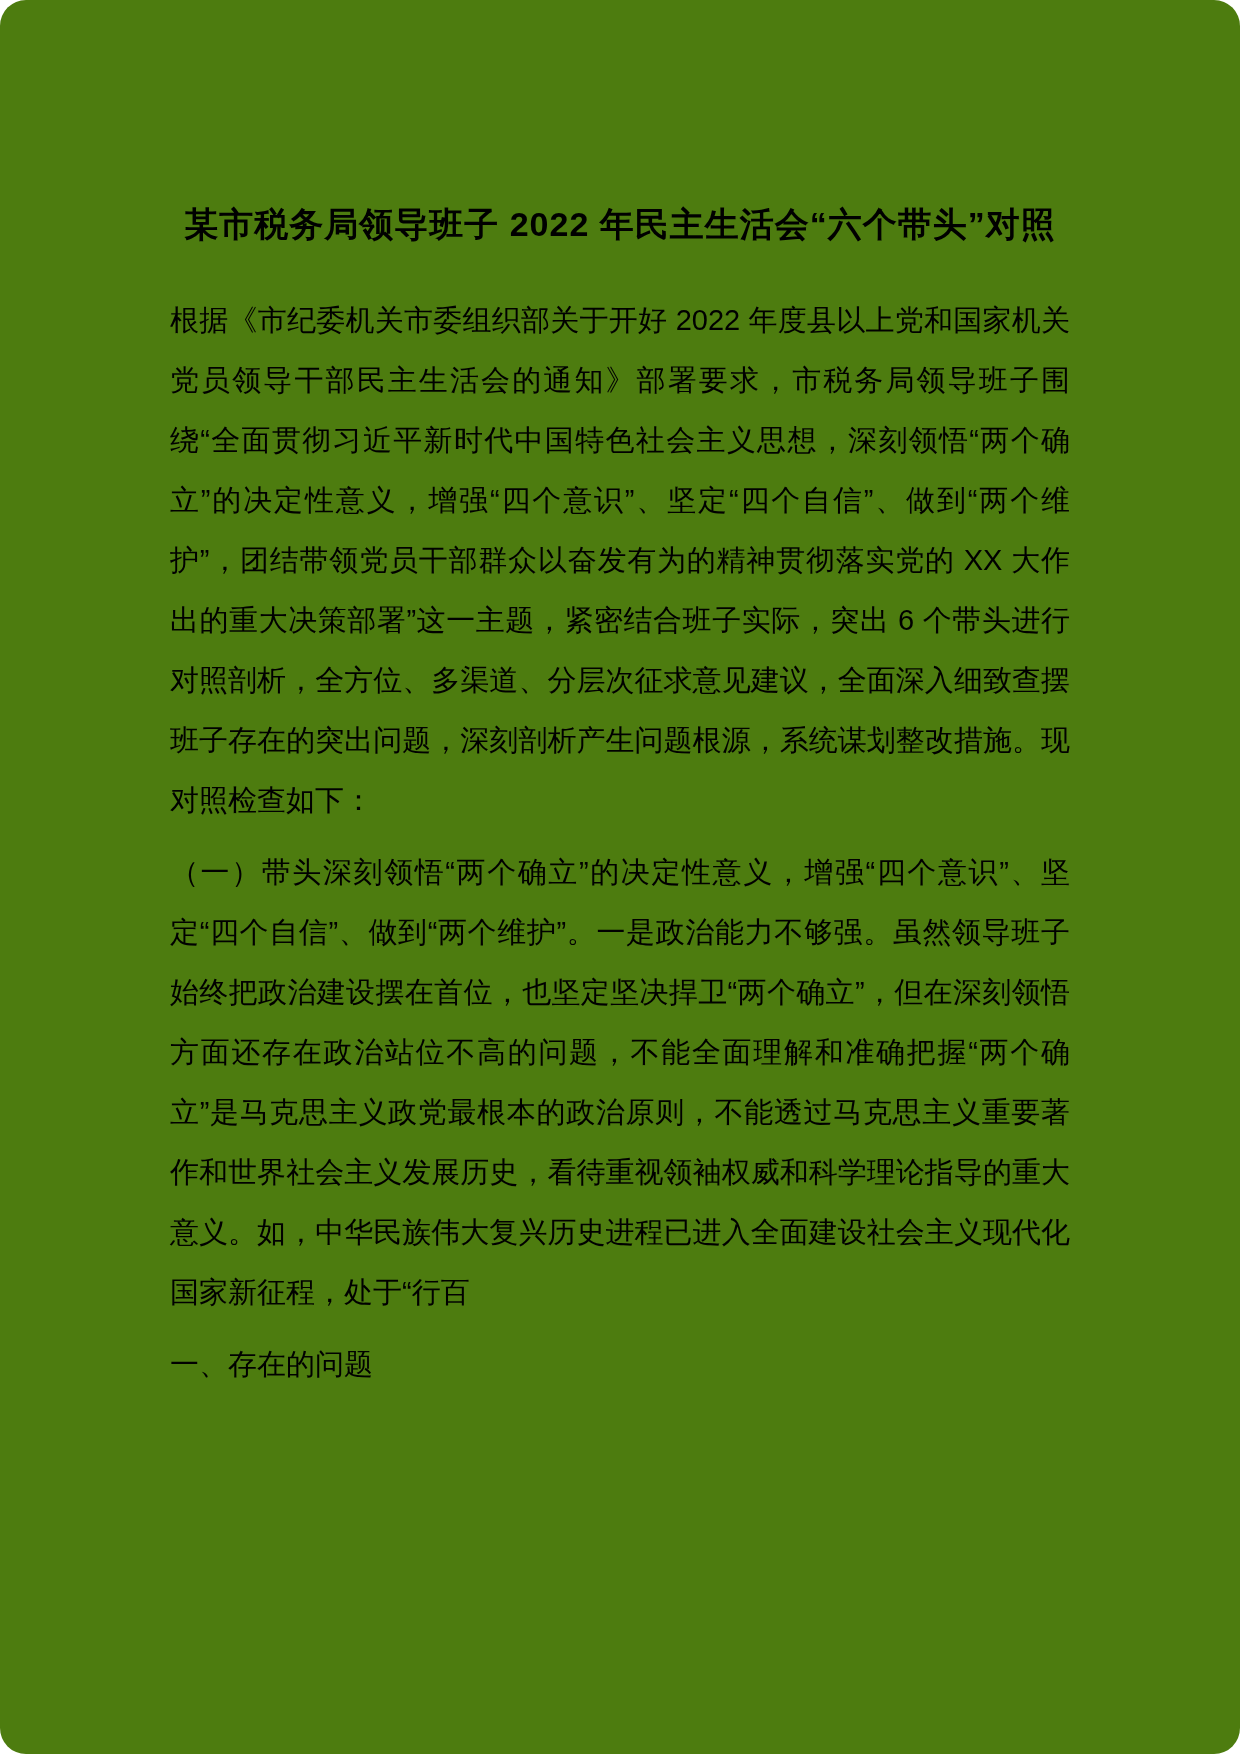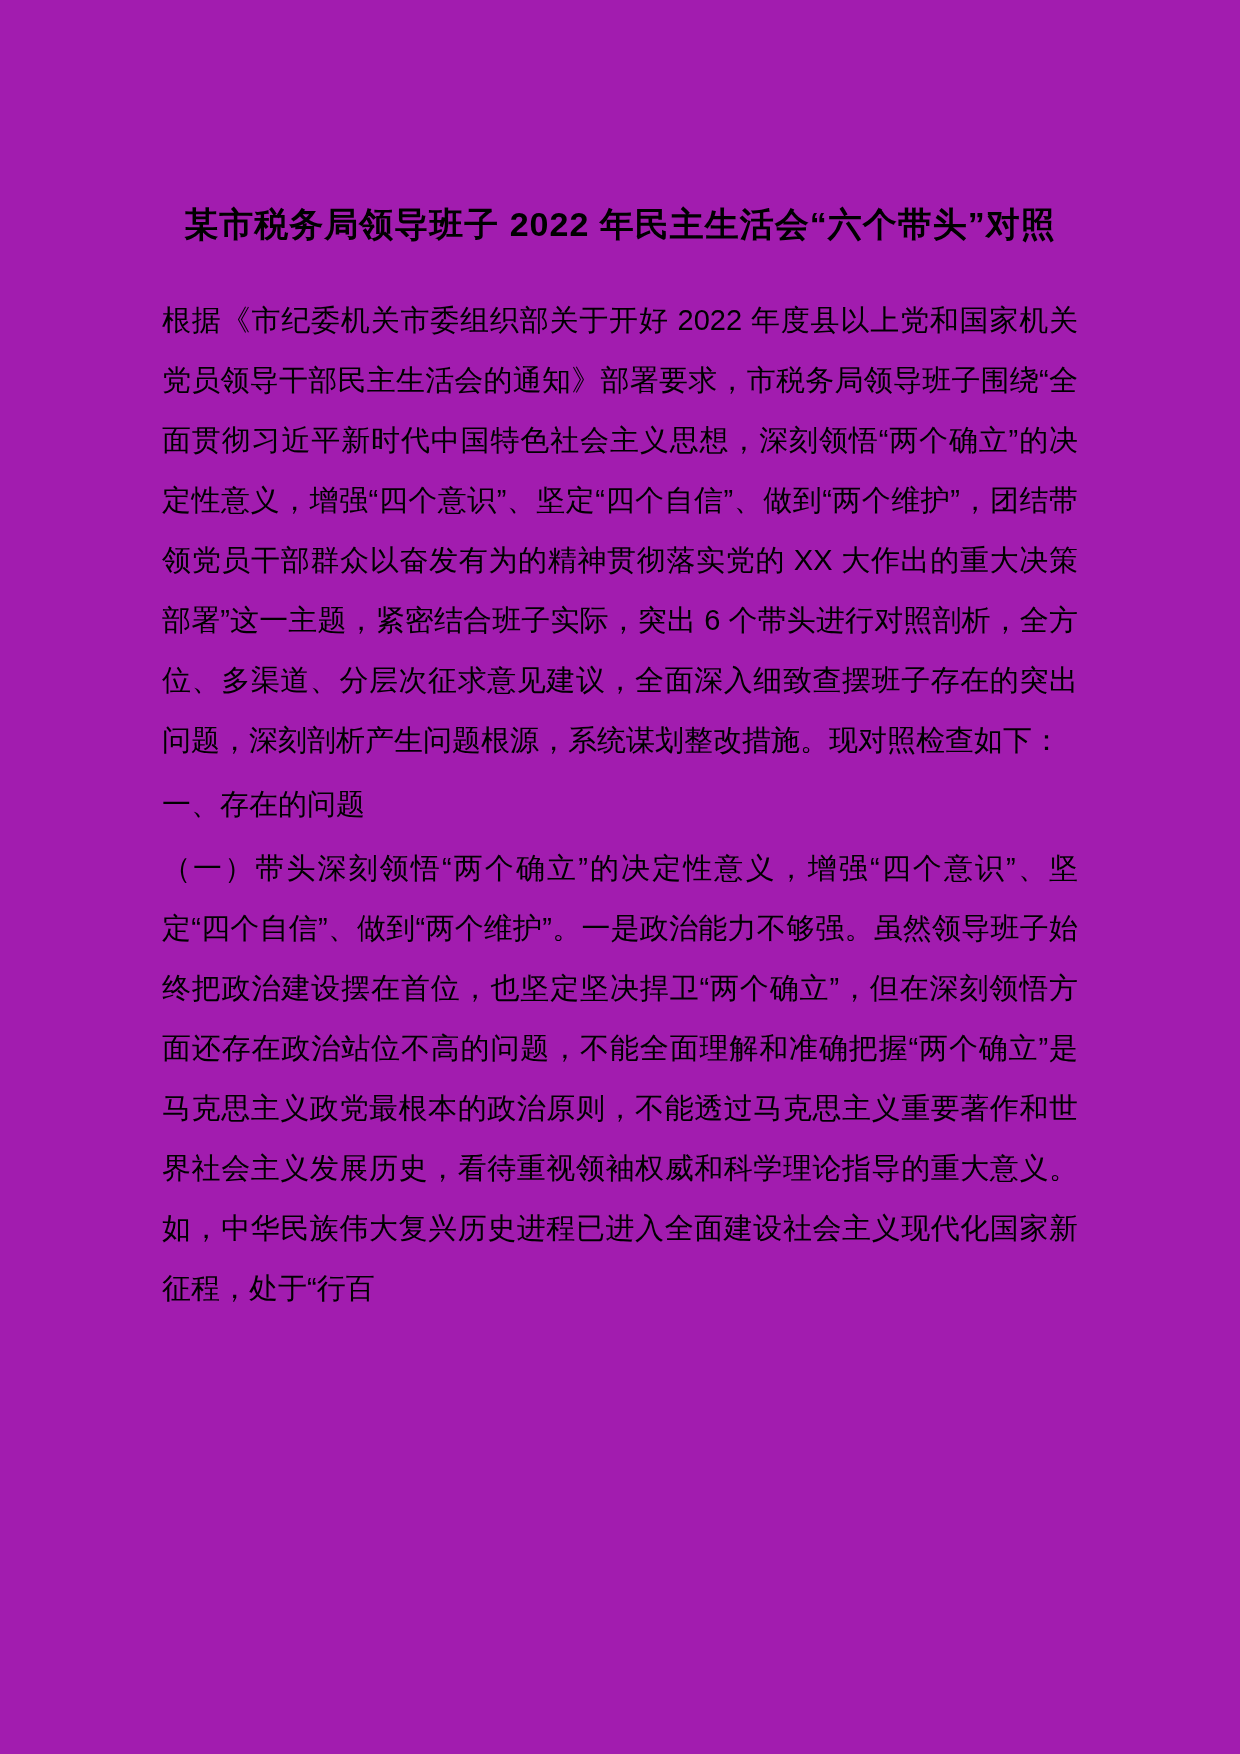--- a/index.html
+++ b/index.html
@@ -10,49 +10,50 @@
   body {
     width: 1240px;
     height: 1754px;
     overflow: hidden;
   }
   .page {
     box-sizing: border-box;
     width: 1240px;
     height: 1754px;
     padding: 186px 158px 0 158px;
-    background: #a21caf;
+    background: #4d7c0f;
     color: #000000;
     font-family: "Liberation Sans", "DejaVu Sans", sans-serif;
+    border-radius: 26px;
   }
   .doc-title {
     font-size: 34px;
     font-weight: 700;
     line-height: 76px;
     text-align: center;
     letter-spacing: 1px;
   }
   .doc-body {
     margin-top: 28px;
     font-size: 29px;
     line-height: 60px;
     text-align: justify;
     text-justify: inter-ideograph;
   }
   .doc-body p {
-    margin: 4px;
+    margin: 12px;
     word-break: break-all;
   }
 </style>
 </head>
 <body>
 
 <div class="page">
   <div class="doc-title">
     <div>某市税务局领导班子 2022 年民主生活会“六个带头”对照</div>
   </div>
 
   <div class="doc-body">
     <p>根据《市纪委机关市委组织部关于开好 2022 年度县以上党和国家机关党员领导干部民主生活会的通知》部署要求，市税务局领导班子围绕“全面贯彻习近平新时代中国特色社会主义思想，深刻领悟“两个确立”的决定性意义，增强“四个意识”、坚定“四个自信”、做到“两个维护”，团结带领党员干部群众以奋发有为的精神贯彻落实党的 XX 大作出的重大决策部署”这一主题，紧密结合班子实际，突出 6 个带头进行对照剖析，全方位、多渠道、分层次征求意见建议，全面深入细致查摆班子存在的突出问题，深刻剖析产生问题根源，系统谋划整改措施。现对照检查如下：</p>
+    <p>（一）带头深刻领悟“两个确立”的决定性意义，增强“四个意识”、坚定“四个自信”、做到“两个维护”。一是政治能力不够强。虽然领导班子始终把政治建设摆在首位，也坚定坚决捍卫“两个确立”，但在深刻领悟方面还存在政治站位不高的问题，不能全面理解和准确把握“两个确立”是马克思主义政党最根本的政治原则，不能透过马克思主义重要著作和世界社会主义发展历史，看待重视领袖权威和科学理论指导的重大意义。如，中华民族伟大复兴历史进程已进入全面建设社会主义现代化国家新征程，处于“行百</p>
     <p>一、存在的问题</p>
-    <p>（一）带头深刻领悟“两个确立”的决定性意义，增强“四个意识”、坚定“四个自信”、做到“两个维护”。一是政治能力不够强。虽然领导班子始终把政治建设摆在首位，也坚定坚决捍卫“两个确立”，但在深刻领悟方面还存在政治站位不高的问题，不能全面理解和准确把握“两个确立”是马克思主义政党最根本的政治原则，不能透过马克思主义重要著作和世界社会主义发展历史，看待重视领袖权威和科学理论指导的重大意义。如，中华民族伟大复兴历史进程已进入全面建设社会主义现代化国家新征程，处于“行百</p>
   </div>
 </div>
 
 </body></html>

